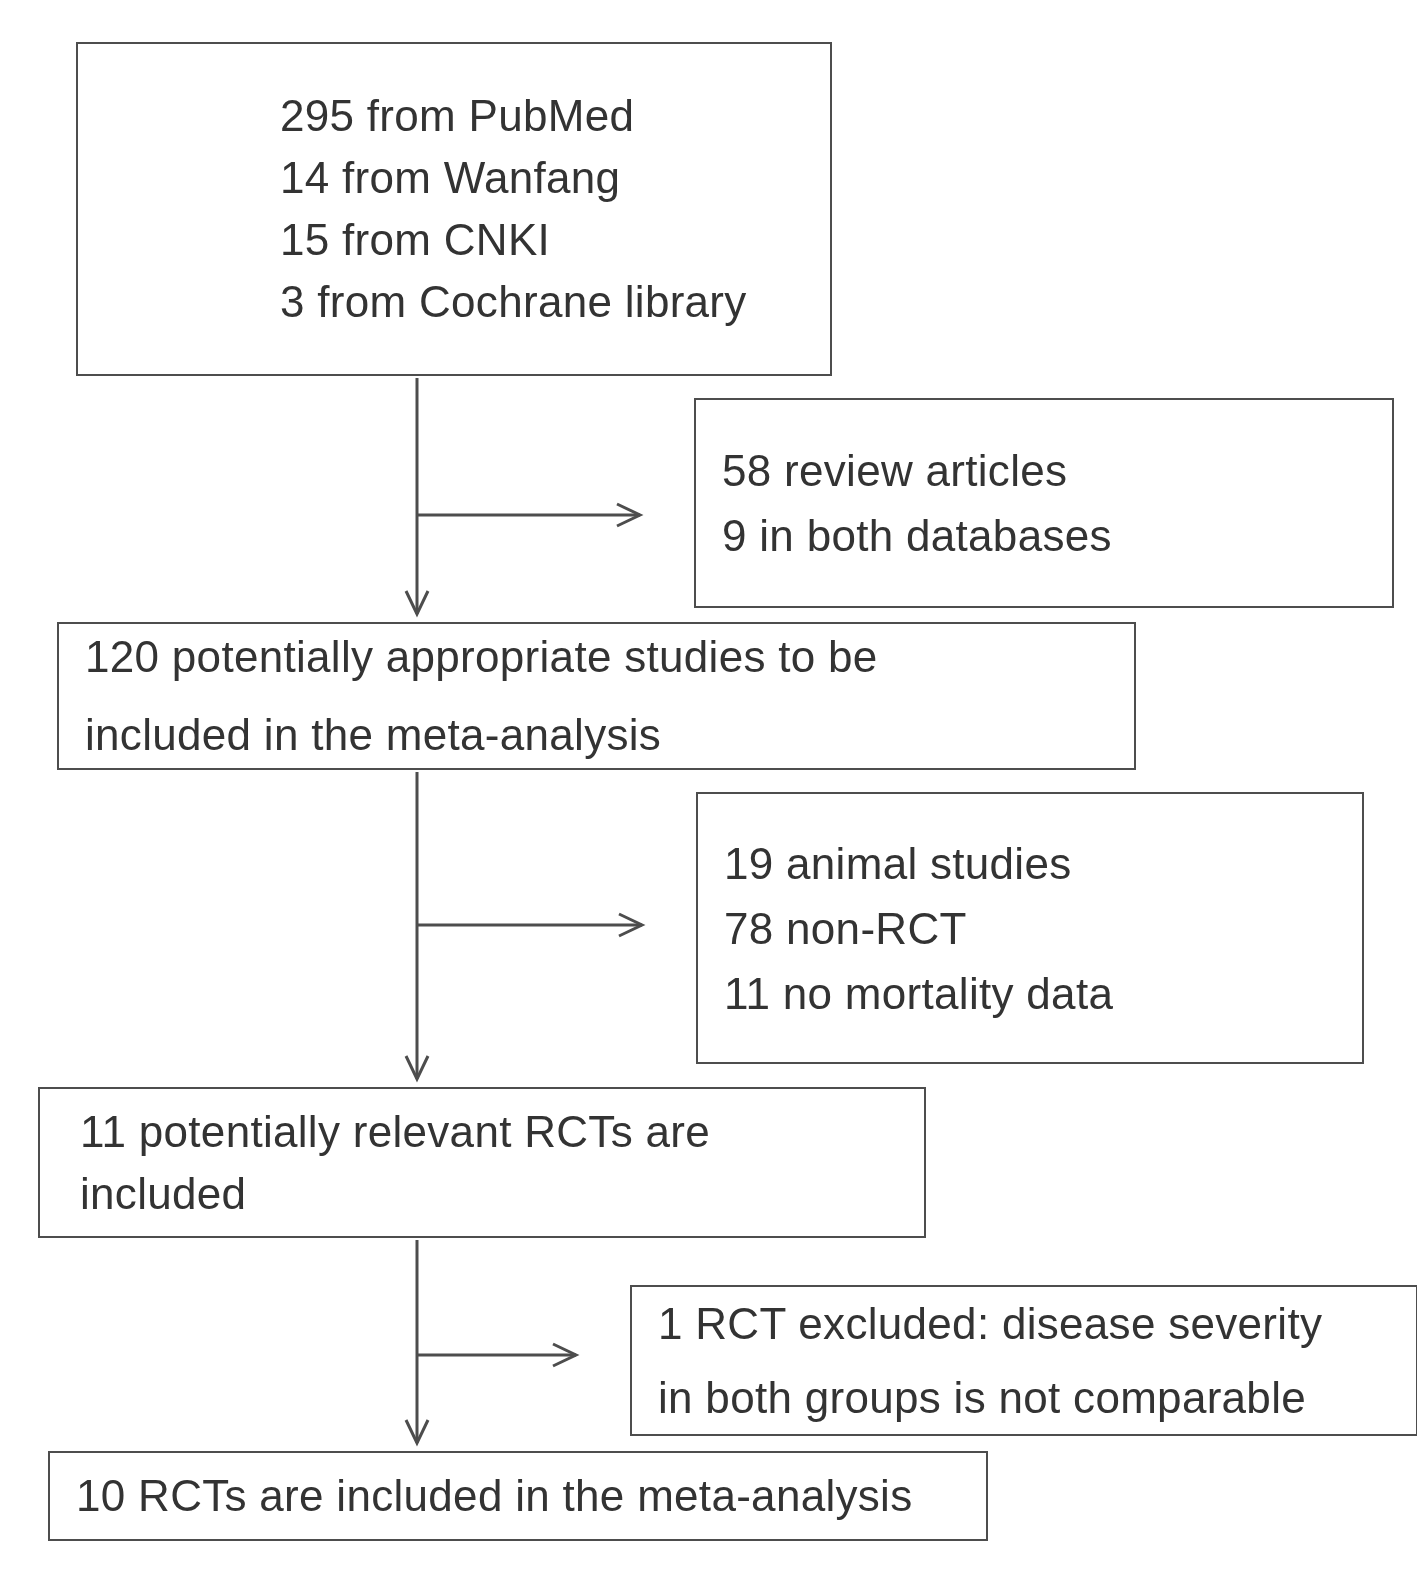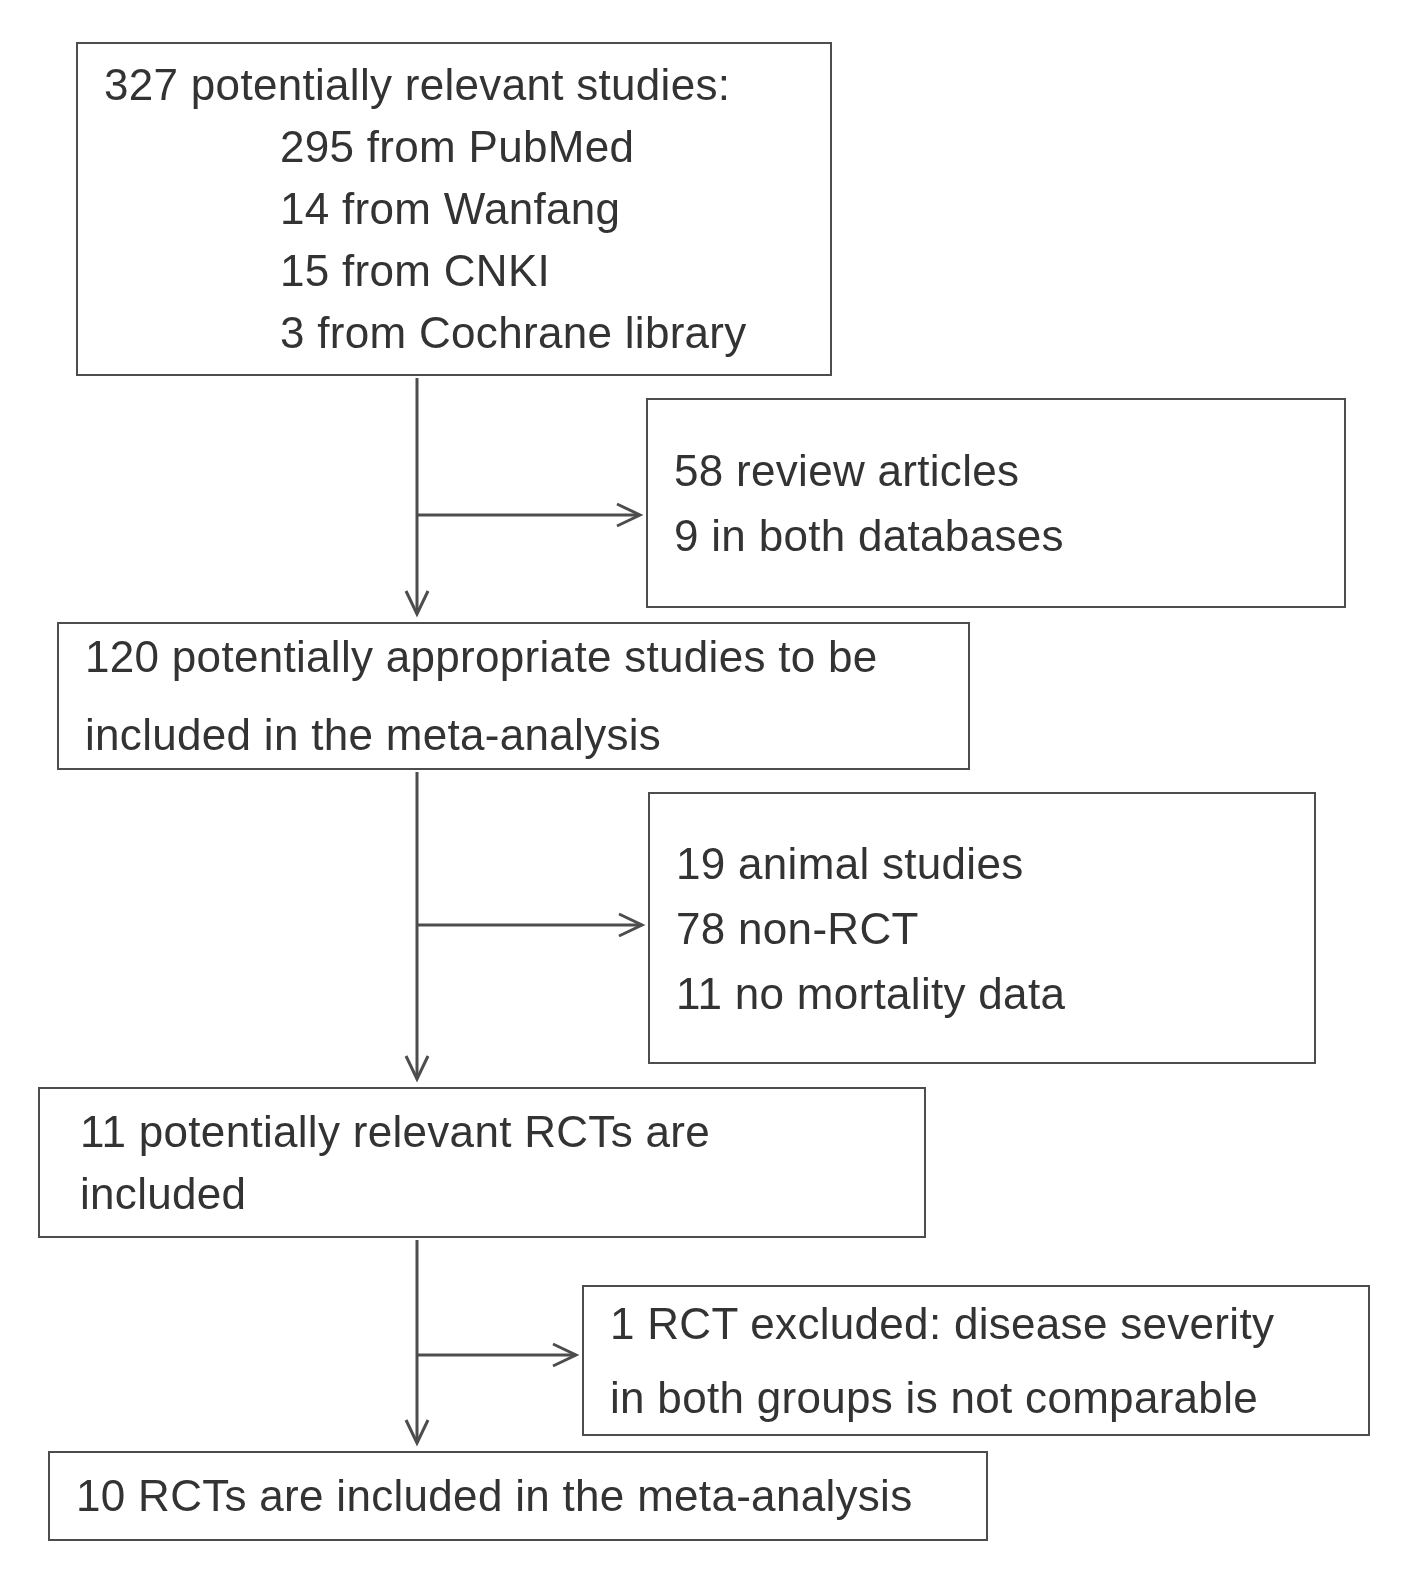--- a/index.html
+++ b/index.html
@@ -31,27 +31,28 @@
     justify-content: center;
     font-size: 44px;
     line-height: 62px;
     letter-spacing: 0.3px;
     padding: 4px 26px;
     z-index: 2;
     white-space: nowrap;
   }
   .box.right {
     line-height: 65px;
+    margin-left: 48px;
   }
   .indent {
     padding-left: 176px;
   }
   
   #box-identified   { left: 76px;  top: 42px;   width: 756px; height: 334px; }
-  #box-screened     { left: 57px;  top: 622px;  width: 913px; height: 148px; gap: 16px; }
+  #box-screened     { left: 57px;  top: 622px;  width: 1079px; height: 148px; gap: 16px; }
   #box-rcts         { left: 38px;  top: 1087px; width: 888px; height: 151px; padding-left: 40px; }
   #box-final        { left: 48px;  top: 1451px; width: 940px; height: 90px; }
   
   #box-excl-search    { left: 646px; top: 398px;  width: 700px; height: 210px; }
   #box-excl-screening { left: 648px; top: 792px;  width: 668px; height: 272px; }
   #box-excl-rct       { left: 582px; top: 1285px; width: 788px; height: 151px; justify-content: space-between; }
 </style>
 </head>
 <body>
 
@@ -65,21 +66,20 @@
     <line x1="417" y1="378" x2="417" y2="614" marker-end="url(#ah)"></line>
     <line x1="417" y1="515" x2="640" y2="515" marker-end="url(#ah)"></line>
     <line x1="417" y1="772" x2="417" y2="1079" marker-end="url(#ah)"></line>
     <line x1="417" y1="925" x2="642" y2="925" marker-end="url(#ah)"></line>
     <line x1="417" y1="1240" x2="417" y2="1443" marker-end="url(#ah)"></line>
     <line x1="417" y1="1355" x2="576" y2="1355" marker-end="url(#ah)"></line>
   </g>
 </svg>
 
 <div class="box" id="box-identified">
-  <div>327 potentially relevant studies:</div>
   <div class="indent">295 from PubMed</div>
   <div class="indent">14 from Wanfang</div>
   <div class="indent">15 from CNKI</div>
   <div class="indent">3 from Cochrane library</div>
 </div>
 
 <div class="box right" id="box-excl-search">
   <div>58 review articles</div>
   <div>9 in both databases</div>
 </div>

